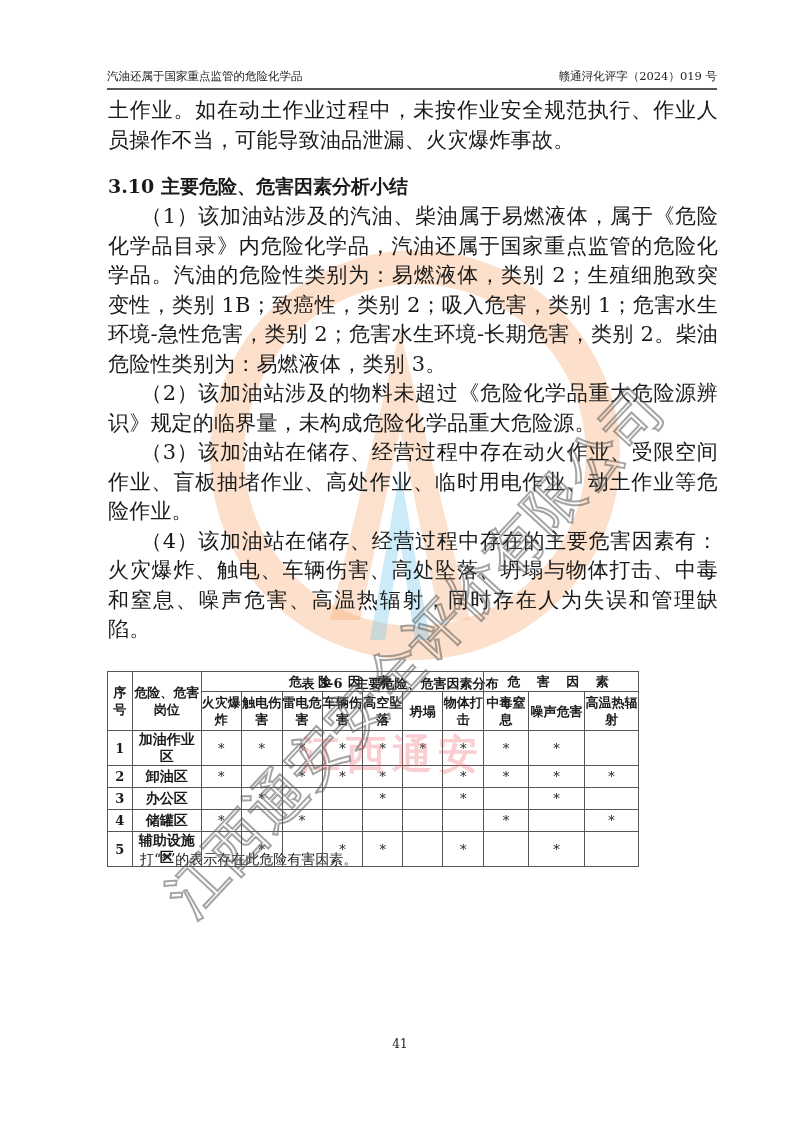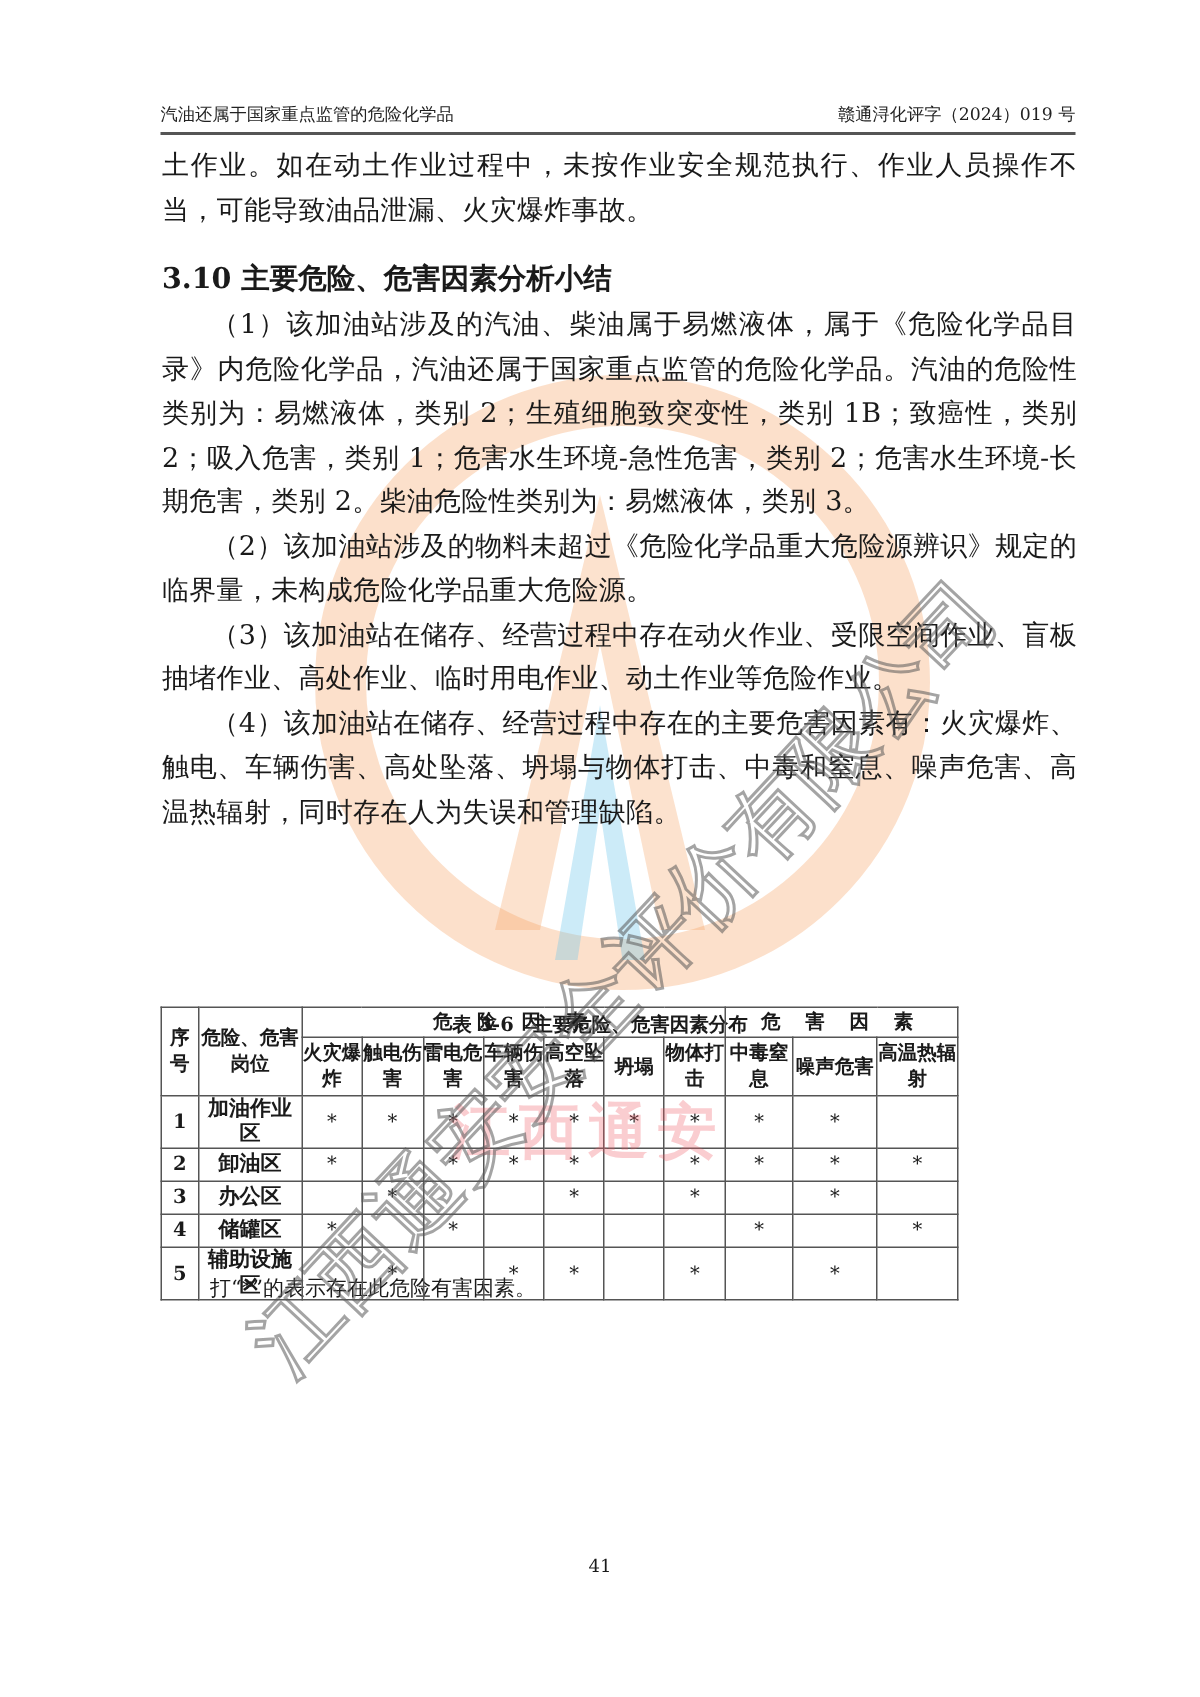--- a/index.html
+++ b/index.html
@@ -7,21 +7,21 @@
          font-family:"DejaVu Serif","Liberation Serif",serif; color:#1a1a1a; }
   .page { position:absolute; left:0; top:0; width:800px; height:1131px; }
 
   .header { position:absolute; left:107px; top:68px; width:610px; height:18px;
             font-size:11.5px; line-height:16px; color:#222; }
   .header .left { position:absolute; left:0; top:0; }
   .header .right { position:absolute; right:0; top:0; }
   .header-rule { position:absolute; left:107px; top:88px; width:610px; height:0;
                  border-top:2px solid #555; }
 
-  .body-text { position:absolute; left:108px; width:610px; font-size:18px;
+  .body-text { position:absolute; left:108px; width:610px; font-size:21px;
                line-height:29.5px; letter-spacing:0.2px; }
   .para { margin:0; text-align:justify; }
   .indent { text-indent:33px; }
 
   .section-title { position:absolute; left:108px; top:172px; font-size:19px;
                    font-weight:bold; line-height:28px; }
 
   .table-caption { position:absolute; left:0; width:800px; top:672px;
                    text-align:center; font-size:13px; font-weight:bold; line-height:24px; }
 

